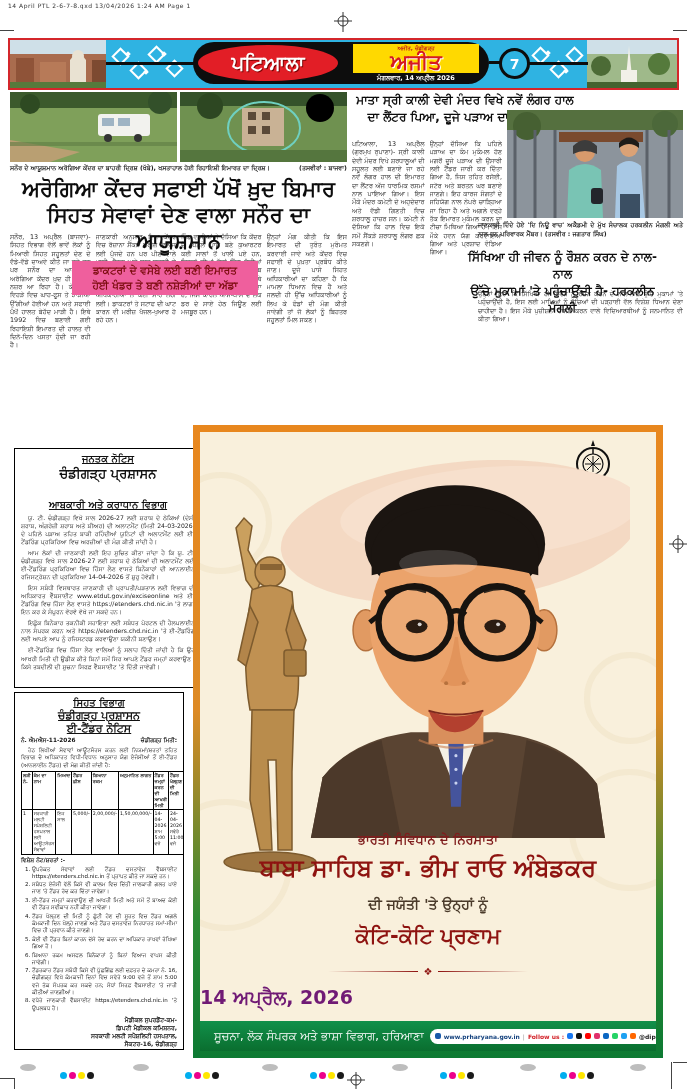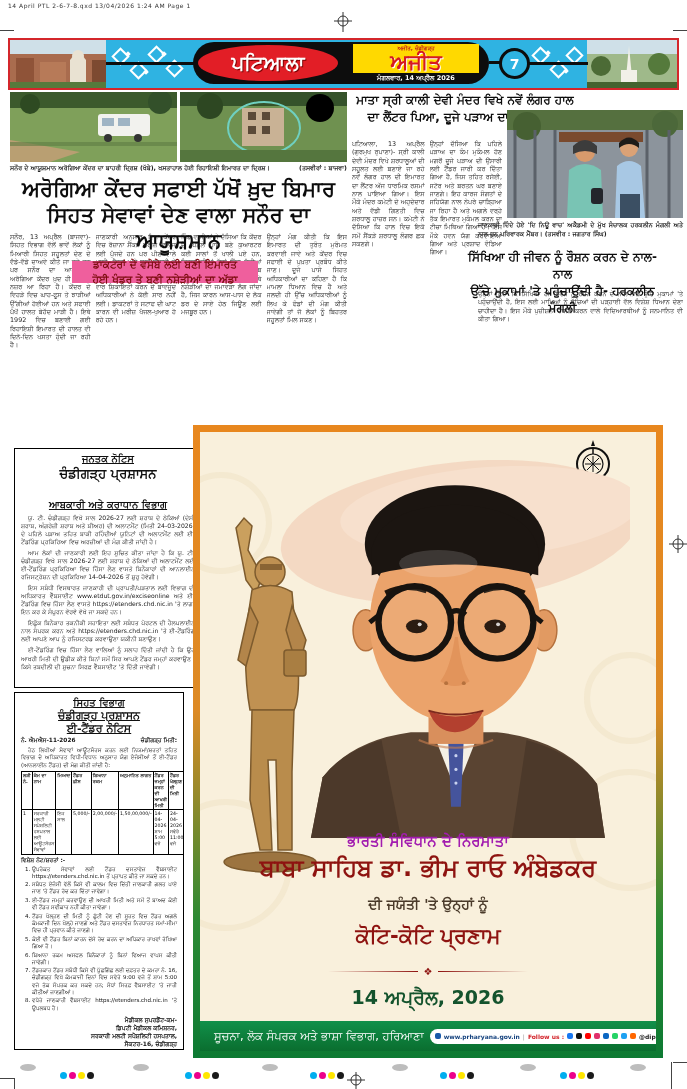--- a/index.html
+++ b/index.html
@@ -45,25 +45,25 @@
   .tender-ref{display:flex;justify-content:space-between;font-size:5.8px;font-weight:bold;margin-top:2px;}
   .tender-table{width:100%;border-collapse:collapse;margin-top:2px;}
   .tender-table td,.tender-table th{border:0.6px solid #000;font-size:4.7px;line-height:1.25;padding:1px;vertical-align:top;text-align:left;font-weight:normal;}
   .tender-table th{font-weight:bold;}
   .notes{font-size:5.5px;line-height:1.3;text-align:justify;margin:2px 0 0 0;padding-left:11px;}
   .notes li{margin-bottom:1.5px;}
   
   .ad{background:linear-gradient(180deg,#e8871e 0%,#dd8a25 45%,#2c8a33 78%,#0d7a33 100%);padding:7px;box-sizing:border-box;}
   .ad-inner{position:relative;width:100%;height:100%;background:#f9f0dc;overflow:hidden;}
   .ad-flor{position:absolute;border:6px solid #efe2c4;border-radius:50%;opacity:.5;}
-  .ad-line1{font-size:15px;font-weight:bold;color:#a21caf;text-align:center;}
+  .ad-line1{font-size:13px;font-weight:bold;color:#7f1d1d;text-align:center;}
   .ad-name{font-size:24px;font-weight:bold;color:#8e1310;text-align:center;}
   .ad-line3{font-size:14px;font-weight:bold;color:#4a3a2a;text-align:center;}
   .ad-line4{font-size:21px;font-weight:bold;color:#8e1310;text-align:center;}
-  .ad-date{font-size:19px;font-weight:bold;color:#14532d;text-align:center;}
+  .ad-date{font-size:19px;font-weight:bold;color:#701a75;}
   .ad-divider{display:flex;align-items:center;justify-content:center;gap:6px;color:#8e1310;}
   .ad-divider .ln{height:1.5px;width:90px;background:linear-gradient(90deg,transparent,#8e1310);}
   .ad-divider .ln2{height:1.5px;width:90px;background:linear-gradient(90deg,#8e1310,transparent);}
   .ad-greenbar{position:absolute;left:0;right:0;bottom:0;height:30px;background:linear-gradient(#11904a,#0a6e2f);
                display:flex;align-items:center;padding:0 8px;gap:6px;box-sizing:border-box;}
   .ad-dept{color:#fff;font-weight:normal;font-size:11.5px;white-space:nowrap;}
   .ad-pill{background:#fff;border-radius:8px;height:15px;display:flex;align-items:center;gap:3px;padding:0 5px;font-size:6px;white-space:nowrap;}
   .ad-pill .site{color:#14427e;font-weight:bold;}
   .ad-pill .follow{color:#d21f26;font-weight:bold;}
   .ad-pill .soc{display:inline-block;width:6px;height:6px;border-radius:2px;}
@@ -168,21 +168,21 @@
   <div class="abs headline1" style="left:10px;top:176px;width:337px;">
     <div>ਅਰੋਗਿਆ ਕੇਂਦਰ ਸਫਾਈ ਪੱਖੋਂ ਖ਼ੁਦ ਬਿਮਾਰ</div>
     <div>ਸਿਹਤ ਸੇਵਾਵਾਂ ਦੇਣ ਵਾਲਾ ਸਨੌਰ ਦਾ ਆਯੂਸ਼ਮਾਨ</div>
   </div>
   <div class="abs bodycols" style="left:10px;top:233px;width:337px;height:186px;">
     <div class="col">ਸਨੌਰ, 13 ਅਪ੍ਰੈਲ (ਬਾਜਵਾ)- ਸਿਹਤ ਵਿਭਾਗ ਵੱਲੋਂ ਭਾਵੇਂ ਲੋਕਾਂ ਨੂੰ ਮਿਆਰੀ ਸਿਹਤ ਸਹੂਲਤਾਂ ਦੇਣ ਦੇ ਵੱਡੇ-ਵੱਡੇ ਦਾਅਵੇ ਕੀਤੇ ਜਾ ਰਹੇ ਹਨ ਪਰ ਸਨੌਰ ਦਾ ਆਯੂਸ਼ਮਾਨ ਅਰੋਗਿਆ ਕੇਂਦਰ ਖ਼ੁਦ ਹੀ ਬਿਮਾਰ ਨਜ਼ਰ ਆ ਰਿਹਾ ਹੈ। ਕੇਂਦਰ ਦੇ ਵਿਹੜੇ ਵਿਚ ਘਾਹ-ਫੂਸ ਤੇ ਝਾੜੀਆਂ ਉੱਗੀਆਂ ਹੋਈਆਂ ਹਨ ਅਤੇ ਸਫਾਈ ਪੱਖੋਂ ਹਾਲਤ ਬੇਹੱਦ ਮਾੜੀ ਹੈ। ਇਥੇ 1992 ਵਿਚ ਬਣਾਈ ਗਈ ਰਿਹਾਇਸ਼ੀ ਇਮਾਰਤ ਦੀ ਹਾਲਤ ਵੀ ਦਿਨੋ-ਦਿਨ ਖਸਤਾ ਹੁੰਦੀ ਜਾ ਰਹੀ ਹੈ।</div>
     <div class="col">ਜਾਣਕਾਰੀ ਅਨੁਸਾਰ ਇਸ ਕੇਂਦਰ ਵਿਚ ਰੋਜ਼ਾਨਾ ਸੈਂਕੜੇ ਮਰੀਜ਼ ਇਲਾਜ ਲਈ ਪੁੱਜਦੇ ਹਨ ਪਰ ਪੀਣ ਵਾਲੇ ਪਾਣੀ, ਬੈਠਣ ਅਤੇ ਸਾਫ਼-ਸਫਾਈ ਦੇ ਪ੍ਰਬੰਧ ਨਾ-ਮਾਤਰ ਹਨ। ਮਰੀਜ਼ਾਂ ਦੇ ਵਾਰਸਾਂ ਦਾ ਕਹਿਣਾ ਹੈ ਕਿ ਕਈ ਵਾਰ ਸ਼ਿਕਾਇਤਾਂ ਕਰਨ ਦੇ ਬਾਵਜੂਦ ਅਧਿਕਾਰੀਆਂ ਨੇ ਕੋਈ ਸਾਰ ਨਹੀਂ ਲਈ। ਡਾਕਟਰਾਂ ਤੇ ਸਟਾਫ ਦੀ ਘਾਟ ਕਾਰਨ ਵੀ ਮਰੀਜ਼ ਖੱਜਲ-ਖੁਆਰ ਹੋ ਰਹੇ ਹਨ।</div>
     <div class="col">ਪਿੰਡ ਵਾਸੀਆਂ ਨੇ ਦੱਸਿਆ ਕਿ ਕੇਂਦਰ ਦੇ ਪਿਛਲੇ ਪਾਸੇ ਬਣੇ ਕੁਆਰਟਰ ਕਈ ਸਾਲਾਂ ਤੋਂ ਖਾਲੀ ਪਏ ਹਨ, ਜਿਨ੍ਹਾਂ ਦੀਆਂ ਛੱਤਾਂ ਡਿੱਗ ਚੁੱਕੀਆਂ ਹਨ ਤੇ ਖਿੜਕੀਆਂ-ਦਰਵਾਜ਼ੇ ਗਾਇਬ ਹਨ। ਸ਼ਾਮ ਪੈਂਦਿਆਂ ਹੀ ਇਥੇ ਨਸ਼ੇੜੀਆਂ ਦਾ ਜਮਾਵੜਾ ਲੱਗ ਜਾਂਦਾ ਹੈ, ਜਿਸ ਕਾਰਨ ਆਸ-ਪਾਸ ਦੇ ਲੋਕ ਡਰ ਦੇ ਸਾਏ ਹੇਠ ਜਿਊਣ ਲਈ ਮਜਬੂਰ ਹਨ।</div>
     <div class="col">ਉਨ੍ਹਾਂ ਮੰਗ ਕੀਤੀ ਕਿ ਇਸ ਇਮਾਰਤ ਦੀ ਤੁਰੰਤ ਮੁਰੰਮਤ ਕਰਵਾਈ ਜਾਵੇ ਅਤੇ ਕੇਂਦਰ ਵਿਚ ਸਫਾਈ ਦੇ ਪੁਖ਼ਤਾ ਪ੍ਰਬੰਧ ਕੀਤੇ ਜਾਣ। ਦੂਜੇ ਪਾਸੇ ਸਿਹਤ ਅਧਿਕਾਰੀਆਂ ਦਾ ਕਹਿਣਾ ਹੈ ਕਿ ਮਾਮਲਾ ਧਿਆਨ ਵਿਚ ਹੈ ਅਤੇ ਜਲਦੀ ਹੀ ਉੱਚ ਅਧਿਕਾਰੀਆਂ ਨੂੰ ਲਿਖ ਕੇ ਫੰਡਾਂ ਦੀ ਮੰਗ ਕੀਤੀ ਜਾਵੇਗੀ ਤਾਂ ਜੋ ਲੋਕਾਂ ਨੂੰ ਬਿਹਤਰ ਸਹੂਲਤਾਂ ਮਿਲ ਸਕਣ।</div>
   </div>
-  <div class="abs highlight" style="left:72px;top:261px;width:186px;height:22px;">
+  <div class="abs highlight" style="left:72px;top:261px;width:186px;height:34px;">
     <div>ਡਾਕਟਰਾਂ ਦੇ ਵਸੇਬੇ ਲਈ ਬਣੀ ਇਮਾਰਤ</div>
     <div>ਹੋਈ ਖੰਡਰ ਤੇ ਬਣੀ ਨਸ਼ੇੜੀਆਂ ਦਾ ਅੱਡਾ</div>
   </div>
 
   <div class="abs noticebox" style="left:14px;top:448px;width:188px;height:240px;">
     <div class="nb-title">ਜਨਤਕ ਨੋਟਿਸ</div>
     <div class="nb-org">ਚੰਡੀਗੜ੍ਹ ਪ੍ਰਸ਼ਾਸਨ</div>
     <div class="nb-dept">ਆਬਕਾਰੀ ਅਤੇ ਕਰਾਧਾਨ ਵਿਭਾਗ</div>
     <p class="nb-para">ਯੂ. ਟੀ. ਚੰਡੀਗੜ੍ਹ ਵਿਖੇ ਸਾਲ 2026-27 ਲਈ ਸ਼ਰਾਬ ਦੇ ਠੇਕਿਆਂ (ਦੇਸੀ ਸ਼ਰਾਬ, ਅੰਗਰੇਜ਼ੀ ਸ਼ਰਾਬ ਅਤੇ ਬੀਅਰ) ਦੀ ਅਲਾਟਮੈਂਟ (ਮਿਤੀ 24-03-2026) ਦੇ ਪਹਿਲੇ ਪੜਾਅ ਤਹਿਤ ਬਾਕੀ ਰਹਿੰਦੀਆਂ ਯੂਨਿਟਾਂ ਦੀ ਅਲਾਟਮੈਂਟ ਲਈ ਈ-ਟੈਂਡਰਿੰਗ ਪ੍ਰਕਿਰਿਆ ਵਿਚ ਅਰਜ਼ੀਆਂ ਦੀ ਮੰਗ ਕੀਤੀ ਜਾਂਦੀ ਹੈ।</p>
     <p class="nb-para">ਆਮ ਲੋਕਾਂ ਦੀ ਜਾਣਕਾਰੀ ਲਈ ਇਹ ਸੂਚਿਤ ਕੀਤਾ ਜਾਂਦਾ ਹੈ ਕਿ ਯੂ. ਟੀ. ਚੰਡੀਗੜ੍ਹ ਵਿਖੇ ਸਾਲ 2026-27 ਲਈ ਸ਼ਰਾਬ ਦੇ ਠੇਕਿਆਂ ਦੀ ਅਲਾਟਮੈਂਟ ਲਈ ਈ-ਟੈਂਡਰਿੰਗ ਪ੍ਰਕਿਰਿਆ ਵਿਚ ਹਿੱਸਾ ਲੈਣ ਵਾਸਤੇ ਬਿਨੈਕਾਰਾਂ ਦੀ ਆਨਲਾਈਨ ਰਜਿਸਟ੍ਰੇਸ਼ਨ ਦੀ ਪ੍ਰਕਿਰਿਆ 14-04-2026 ਤੋਂ ਸ਼ੁਰੂ ਹੋਵੇਗੀ।</p>

